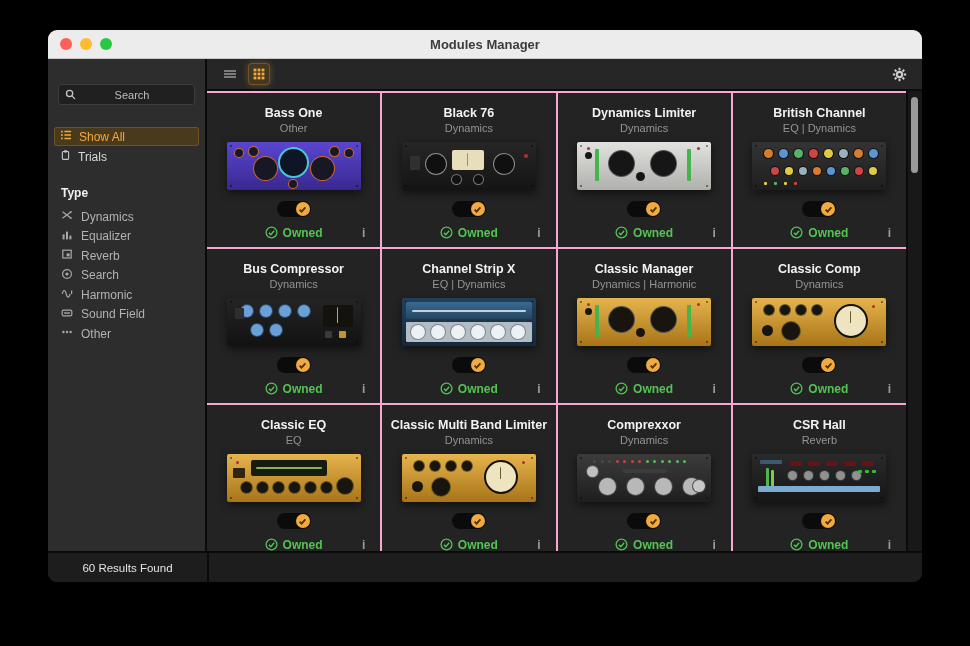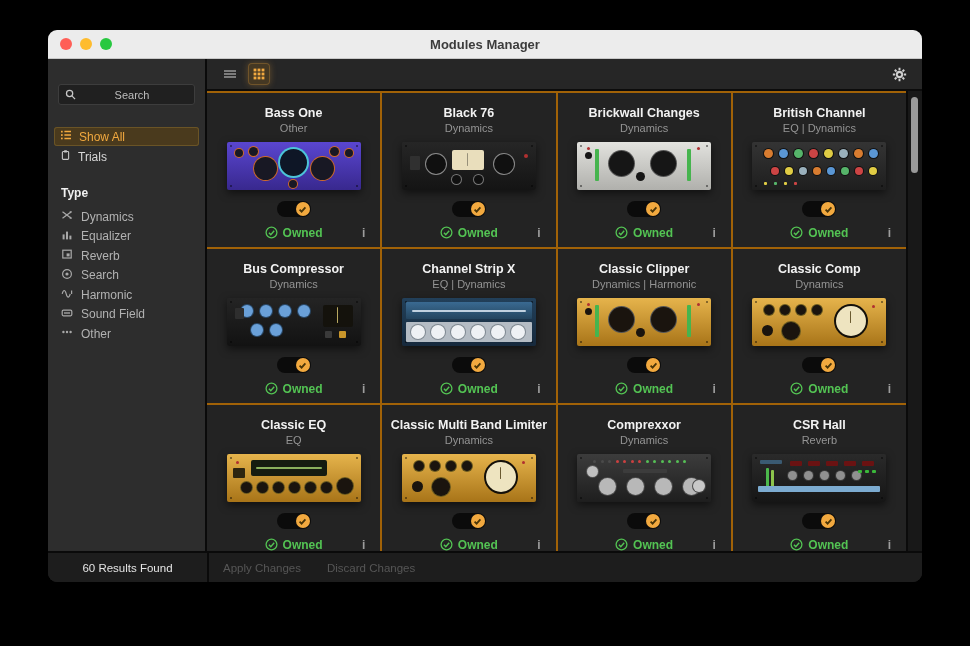--- a/index.html
+++ b/index.html
@@ -31,21 +31,21 @@
   .type-header{margin:20px 0 7px 13px;color:#f0f0f0;font-size:12px;font-weight:700;}
   .titem{display:flex;align-items:center;gap:8px;height:19.5px;padding-left:13px;color:#b2b2b2;font-size:12px;}
   .titem svg,.fitem svg{flex:0 0 auto;}
   
   .main{flex:1;display:flex;flex-direction:column;min-width:0;}
   .toolbar{flex:0 0 30px;background:#262626;border-bottom:2px solid #0c0c0c;
            display:flex;align-items:center;padding:0 12px;gap:7px;}
   .tool-btn{width:22px;height:22px;display:grid;place-items:center;border-radius:4px;}
   .tool-btn.active{background:#453823;box-shadow:0 0 7px rgba(242,169,63,.3),inset 0 0 0 1px rgba(242,169,63,.25);}
   .gearwrap{margin-left:auto;width:22px;height:22px;display:grid;place-items:center;}
-  .gridwrap{flex:1;display:flex;min-height:0;background:#a16207;}
+  .gridwrap{flex:1;display:flex;min-height:0;background:#f9a8d4;}
   .mgrid{flex:1;display:grid;grid-template-columns:repeat(4,1fr);grid-auto-rows:154px;gap:2px;
          padding-top:2px;overflow:hidden;}
   .scrollstrip{flex:0 0 14px;background:#181818;border-left:2px solid #0b0b0b;position:relative;}
   .thumb{position:absolute;top:6px;left:3px;width:7px;height:76px;border-radius:4px;background:#999;}
   
   .cell{background:#232323;position:relative;text-align:center;padding-top:13px;box-sizing:border-box;}
   .cname{color:#f2f2f2;font-size:12.5px;font-weight:600;white-space:nowrap;}
   .ctype{color:#949494;font-size:11px;margin-top:2px;}
   .device{width:134px;height:48px;margin:8px auto 0;border-radius:2px;position:relative;
           box-shadow:0 3px 8px rgba(0,0,0,.55);}
@@ -273,21 +273,21 @@
                 </span>
               </div>
               <div class="statusrow"><span class="owned"><span style="display:inline-flex;">
                     <svg width="13" height="13" viewBox="0 0 13 13">
                       <circle cx="6.5" cy="6.5" r="5.4" fill="none" stroke="#53c353" stroke-width="1.3"></circle>
                       <polyline points="3.9,6.7 5.8,8.6 9.2,4.7" fill="none" stroke="#53c353" stroke-width="1.4"></polyline>
                     </svg>
                   </span>Owned</span><span class="info">i</span></div>
             </div>
             <div class="cell">
-              <div class="cname">Brickwall Changes</div>
+              <div class="cname">Dynamics Limiter</div>
               <div class="ctype">Dynamics</div>
               <div class="device" style="background:linear-gradient(180deg,#e2e2de,#b0b0ac);">
                 <i style="position:absolute;left:3px;top:3px;width:2px;height:2px;background:rgba(0,0,0,.55);border-radius:1px;"></i>
                 <i style="position:absolute;left:129px;top:3px;width:2px;height:2px;background:rgba(0,0,0,.55);border-radius:1px;"></i>
                 <i style="position:absolute;left:3px;top:43px;width:2px;height:2px;background:rgba(0,0,0,.55);border-radius:1px;"></i>
                 <i style="position:absolute;left:129px;top:43px;width:2px;height:2px;background:rgba(0,0,0,.55);border-radius:1px;"></i>
                 <i style="position:absolute;left:18px;top:7px;width:4px;height:32px;background:#46b44e;border-radius:1px;"></i>
                 <i style="position:absolute;left:110px;top:7px;width:4px;height:32px;background:#46b44e;border-radius:1px;"></i>
                 <i style="position:absolute;left:32px;top:9px;width:25px;height:25px;border-radius:50%;background:#161616;box-shadow:0 0 0 1px #555;"></i>
                 <i style="position:absolute;left:74px;top:9px;width:25px;height:25px;border-radius:50%;background:#161616;box-shadow:0 0 0 1px #555;"></i>
@@ -413,21 +413,21 @@
                 </span>
               </div>
               <div class="statusrow"><span class="owned"><span style="display:inline-flex;">
                     <svg width="13" height="13" viewBox="0 0 13 13">
                       <circle cx="6.5" cy="6.5" r="5.4" fill="none" stroke="#53c353" stroke-width="1.3"></circle>
                       <polyline points="3.9,6.7 5.8,8.6 9.2,4.7" fill="none" stroke="#53c353" stroke-width="1.4"></polyline>
                     </svg>
                   </span>Owned</span><span class="info">i</span></div>
             </div>
             <div class="cell">
-              <div class="cname">Classic Clipper</div>
+              <div class="cname">Classic Manager</div>
               <div class="ctype">Dynamics | Harmonic</div>
               <div class="device" style="background:linear-gradient(180deg,#e6b44c,#a87418);">
                 <i style="position:absolute;left:3px;top:3px;width:2px;height:2px;background:rgba(0,0,0,.55);border-radius:1px;"></i>
                 <i style="position:absolute;left:129px;top:3px;width:2px;height:2px;background:rgba(0,0,0,.55);border-radius:1px;"></i>
                 <i style="position:absolute;left:3px;top:43px;width:2px;height:2px;background:rgba(0,0,0,.55);border-radius:1px;"></i>
                 <i style="position:absolute;left:129px;top:43px;width:2px;height:2px;background:rgba(0,0,0,.55);border-radius:1px;"></i>
                 <i style="position:absolute;left:18px;top:7px;width:4px;height:32px;background:#46b44e;border-radius:1px;"></i>
                 <i style="position:absolute;left:110px;top:7px;width:4px;height:32px;background:#46b44e;border-radius:1px;"></i>
                 <i style="position:absolute;left:32px;top:9px;width:25px;height:25px;border-radius:50%;background:#1a140e;box-shadow:0 0 0 1px #555;"></i>
                 <i style="position:absolute;left:74px;top:9px;width:25px;height:25px;border-radius:50%;background:#1a140e;box-shadow:0 0 0 1px #555;"></i>
@@ -634,18 +634,14 @@
           </div>
         <div class="scrollstrip">
           <div class="thumb"></div>
         </div>
       </div>
     </div>
   </div>
 
   <div class="footer">
     <div class="f-left">60 Results Found</div>
-    <div class="f-mid">
-      <span class="fbtn">Apply Changes</span>
-      <span class="fbtn">Discard Changes</span>
-    </div>
   </div>
 </div>
 
 </body></html>

